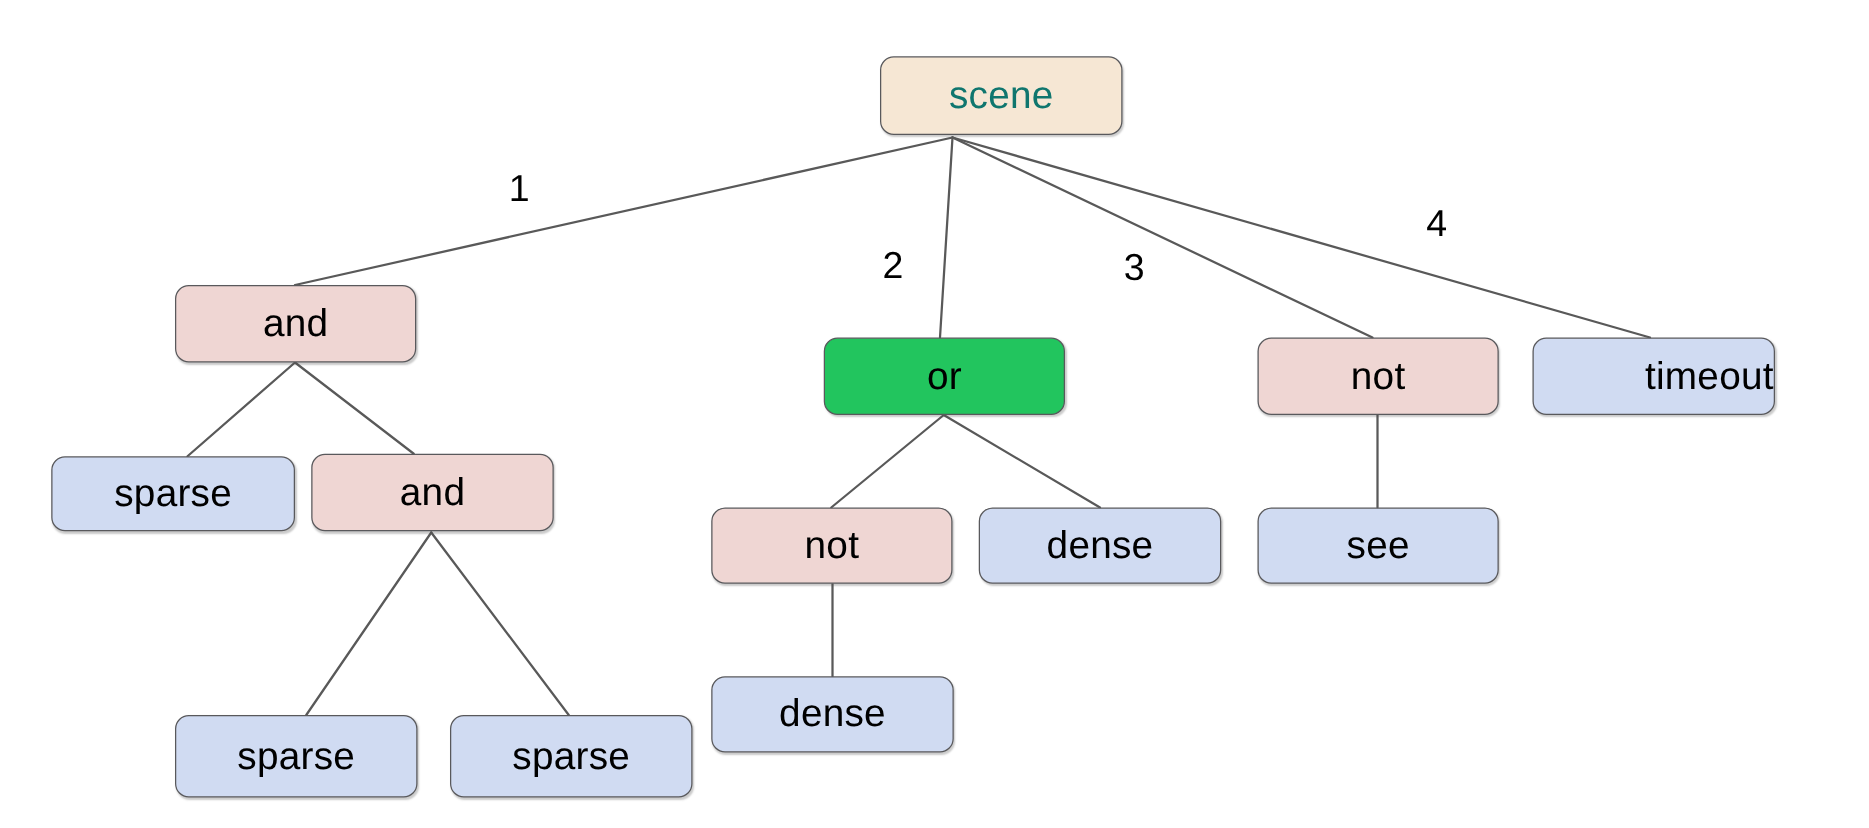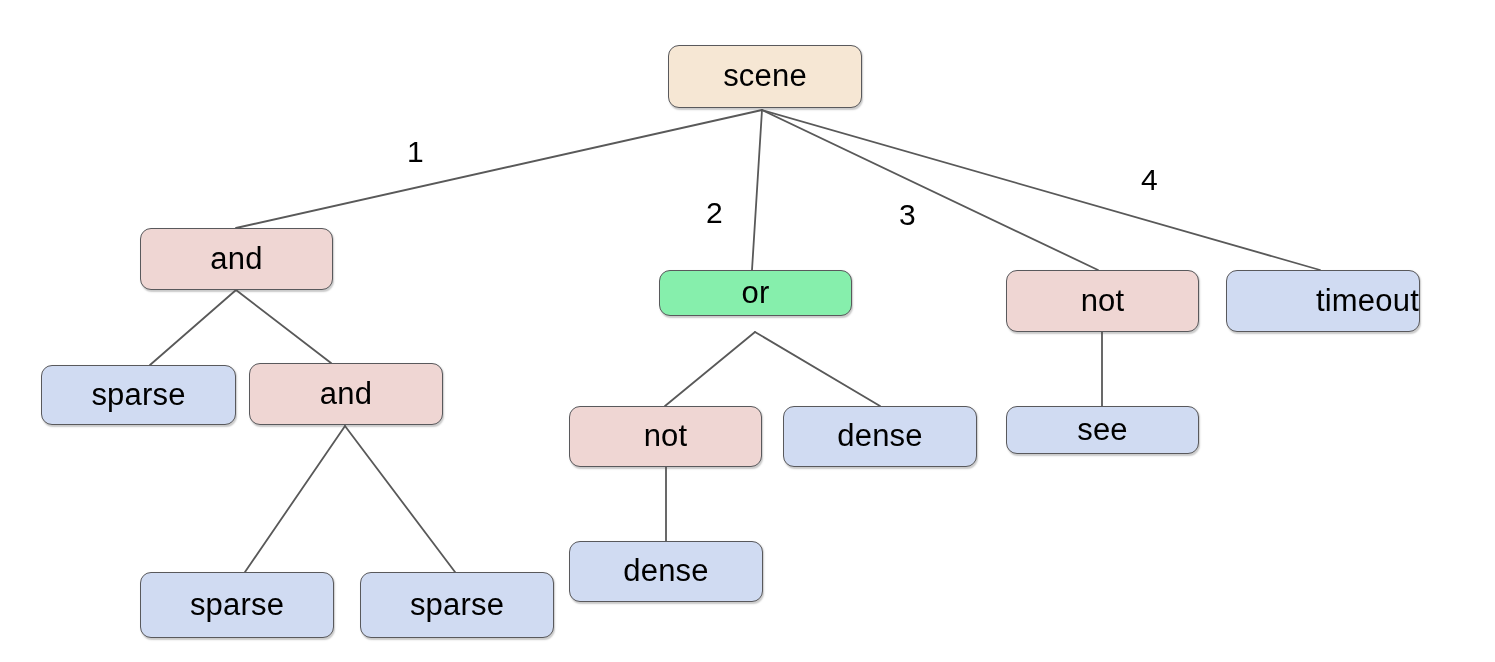--- a/index.html
+++ b/index.html
@@ -65,48 +65,48 @@
       <line x1="236" y1="290" x2="331" y2="363" stroke="#595959" stroke-width="1.8" stroke-linecap="round"></line>
       <line x1="345" y1="426" x2="245" y2="572" stroke="#595959" stroke-width="1.8" stroke-linecap="round"></line>
       <line x1="345" y1="426" x2="455" y2="572" stroke="#595959" stroke-width="1.8" stroke-linecap="round"></line>
       <line x1="755" y1="332" x2="665" y2="406" stroke="#595959" stroke-width="1.8" stroke-linecap="round"></line>
       <line x1="755" y1="332" x2="880" y2="406" stroke="#595959" stroke-width="1.8" stroke-linecap="round"></line>
       <line x1="666" y1="467" x2="666" y2="541" stroke="#595959" stroke-width="1.8" stroke-linecap="round"></line>
       <line x1="1102" y1="332" x2="1102" y2="406" stroke="#595959" stroke-width="1.8" stroke-linecap="round"></line>
     </svg>
 
   <div id="node-layer">
-      <div class="node" style="left: 668px; top: 45px; width: 194px; height: 63px; background: rgb(246, 231, 212); border-color: rgb(89, 89, 92); font-size: 31px; color: #000000; text-align: center;">
+      <div class="node" style="left: 704px; top: 45px; width: 194px; height: 63px; background: rgb(246, 231, 212); border-color: rgb(89, 89, 92); font-size: 31px; color: #0f766e; text-align: center;">
         <span class="node-label">scene</span>
       </div>
       <div class="node" style="left: 140px; top: 228px; width: 193px; height: 62px; background: rgb(239, 214, 211); border-color: rgb(89, 89, 92); font-size: 31px; color: rgb(0, 0, 0);">
         <span class="node-label">and</span>
       </div>
-      <div class="node" style="left: 659px; top: 270px; width: 193px; height: 46px; background: #86efac; border-color: rgb(89, 89, 92); font-size: 31px; color: rgb(0, 0, 0);">
+      <div class="node" style="left: 659px; top: 270px; width: 193px; height: 62px; background: #22c55e; border-color: rgb(89, 89, 92); font-size: 31px; color: rgb(0, 0, 0);">
         <span class="node-label">or</span>
       </div>
       <div class="node" style="left: 1006px; top: 270px; width: 193px; height: 62px; background: rgb(239, 214, 211); border-color: rgb(89, 89, 92); font-size: 31px; color: rgb(0, 0, 0);">
         <span class="node-label">not</span>
       </div>
       <div class="node" style="left: 1226px; top: 270px; width: 194px; height: 62px; background: rgb(208, 219, 242); border-color: rgb(89, 89, 92); font-size: 31px; color: rgb(0, 0, 0); justify-content: flex-end;">
         <span class="node-label">timeout</span>
       </div>
       <div class="node" style="left: 41px; top: 365px; width: 195px; height: 60px; background: rgb(208, 219, 242); border-color: rgb(89, 89, 92); font-size: 31px; color: rgb(0, 0, 0);">
         <span class="node-label">sparse</span>
       </div>
       <div class="node" style="left: 249px; top: 363px; width: 194px; height: 62px; background: rgb(239, 214, 211); border-color: rgb(89, 89, 92); font-size: 31px; color: rgb(0, 0, 0);">
         <span class="node-label">and</span>
       </div>
       <div class="node" style="left: 569px; top: 406px; width: 193px; height: 61px; background: rgb(239, 214, 211); border-color: rgb(89, 89, 92); font-size: 31px; color: rgb(0, 0, 0);">
         <span class="node-label">not</span>
       </div>
       <div class="node" style="left: 783px; top: 406px; width: 194px; height: 61px; background: rgb(208, 219, 242); border-color: rgb(89, 89, 92); font-size: 31px; color: rgb(0, 0, 0);">
         <span class="node-label">dense</span>
       </div>
-      <div class="node" style="left: 1006px; top: 406px; width: 193px; height: 48px; background: rgb(208, 219, 242); border-color: rgb(89, 89, 92); font-size: 31px; color: rgb(0, 0, 0);">
+      <div class="node" style="left: 1006px; top: 406px; width: 193px; height: 61px; background: rgb(208, 219, 242); border-color: rgb(89, 89, 92); font-size: 31px; color: rgb(0, 0, 0);">
         <span class="node-label">see</span>
       </div>
       <div class="node" style="left: 569px; top: 541px; width: 194px; height: 61px; background: rgb(208, 219, 242); border-color: rgb(89, 89, 92); font-size: 31px; color: rgb(0, 0, 0);">
         <span class="node-label">dense</span>
       </div>
       <div class="node" style="left: 140px; top: 572px; width: 194px; height: 66px; background: rgb(208, 219, 242); border-color: rgb(89, 89, 92); font-size: 31px; color: rgb(0, 0, 0);">
         <span class="node-label">sparse</span>
       </div>
       <div class="node" style="left: 360px; top: 572px; width: 194px; height: 66px; background: rgb(208, 219, 242); border-color: rgb(89, 89, 92); font-size: 31px; color: rgb(0, 0, 0);">
         <span class="node-label">sparse</span>

